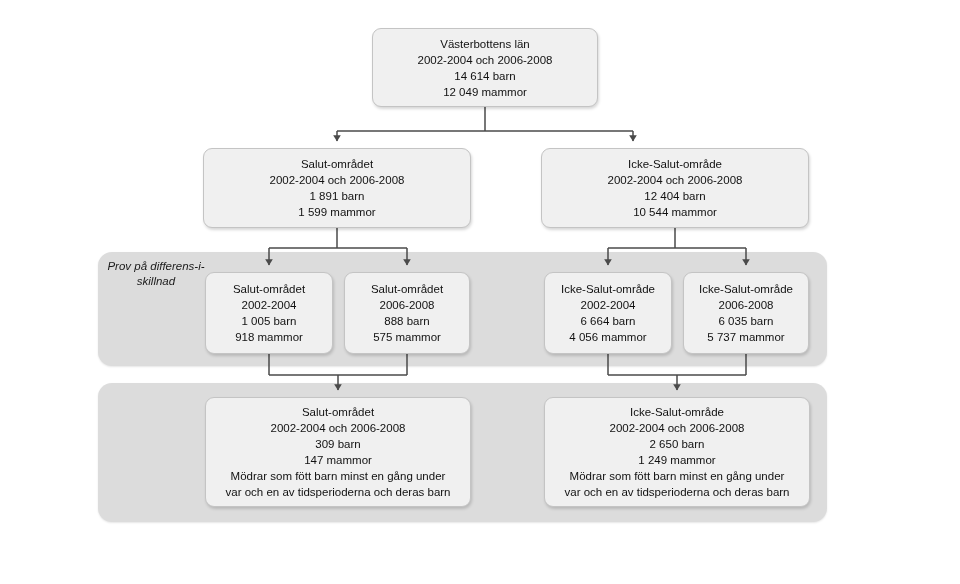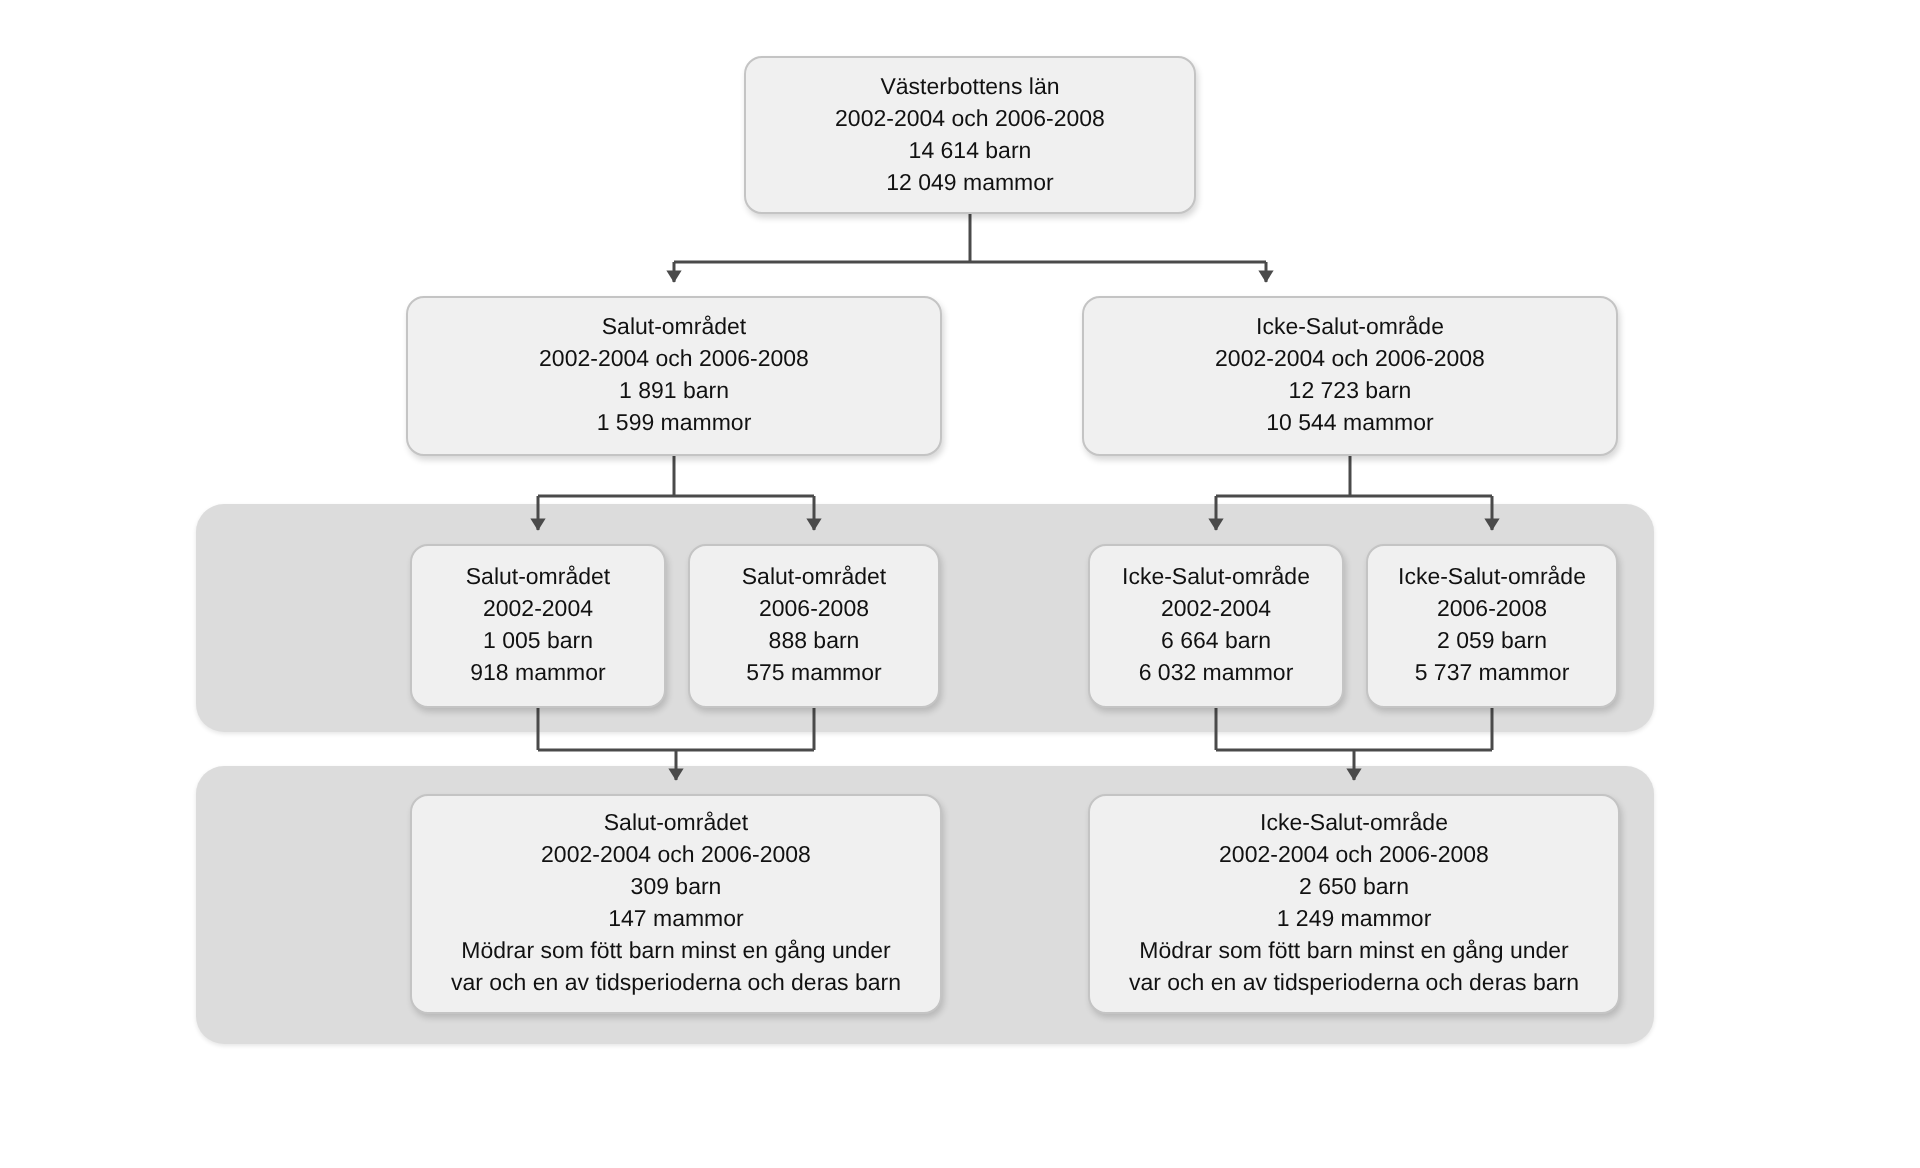--- a/index.html
+++ b/index.html
@@ -80,20 +80,25 @@
   }
 </style>
 </head>
 <body>
 
 <div id="canvas">
 
   <div class="band" id="band-diff"></div>
   <div class="band" id="band-long"></div>
 
+  <div class="band-label" id="label-diff">
+    <span class="ln">Prov på</span>
+    <span class="ln">differens-i-</span>
+    <span class="ln">skillnad</span>
+  </div>
 
 
   <svg id="wires" viewBox="0 0 960 584">
     <defs>
       <marker id="arr" markerWidth="9" markerHeight="9" refX="4.2" refY="7.4" orient="0" markerUnits="userSpaceOnUse">
         <path d="M0.4,1.6 L8.0,1.6 L4.2,7.8 Z" fill="#4a4a4a"></path>
       </marker>
     </defs>
     <g stroke="#4a4a4a" stroke-width="1.5" fill="none">
 
@@ -134,21 +139,21 @@
   <div class="node" id="node-salut">
     <span class="ln">Salut-området</span>
     <span class="ln">2002-2004 och 2006-2008</span>
     <span class="ln">1 891 barn</span>
     <span class="ln">1 599 mammor</span>
   </div>
 
   <div class="node" id="node-icke">
     <span class="ln">Icke-Salut-område</span>
     <span class="ln">2002-2004 och 2006-2008</span>
-    <span class="ln">12 723 barn</span>
+    <span class="ln">12 404 barn</span>
     <span class="ln">10 544 mammor</span>
   </div>
 
   <div class="node" id="node-salut-a">
     <span class="ln">Salut-området</span>
     <span class="ln">2002-2004</span>
     <span class="ln">1 005 barn</span>
     <span class="ln">918 mammor</span>
   </div>
 
@@ -156,27 +161,27 @@
     <span class="ln">Salut-området</span>
     <span class="ln">2006-2008</span>
     <span class="ln">888 barn</span>
     <span class="ln">575 mammor</span>
   </div>
 
   <div class="node" id="node-icke-a">
     <span class="ln">Icke-Salut-område</span>
     <span class="ln">2002-2004</span>
     <span class="ln">6 664 barn</span>
-    <span class="ln">6 032 mammor</span>
+    <span class="ln">4 056 mammor</span>
   </div>
 
   <div class="node" id="node-icke-b">
     <span class="ln">Icke-Salut-område</span>
     <span class="ln">2006-2008</span>
-    <span class="ln">2 059 barn</span>
+    <span class="ln">6 035 barn</span>
     <span class="ln">5 737 mammor</span>
   </div>
 
   <div class="node" id="node-long-s">
     <span class="ln">Salut-området</span>
     <span class="ln">2002-2004 och 2006-2008</span>
     <span class="ln">309 barn</span>
     <span class="ln">147 mammor</span>
     <span class="ln">Mödrar som fött barn minst en gång under</span>
     <span class="ln">var och en av tidsperioderna och deras barn</span>

